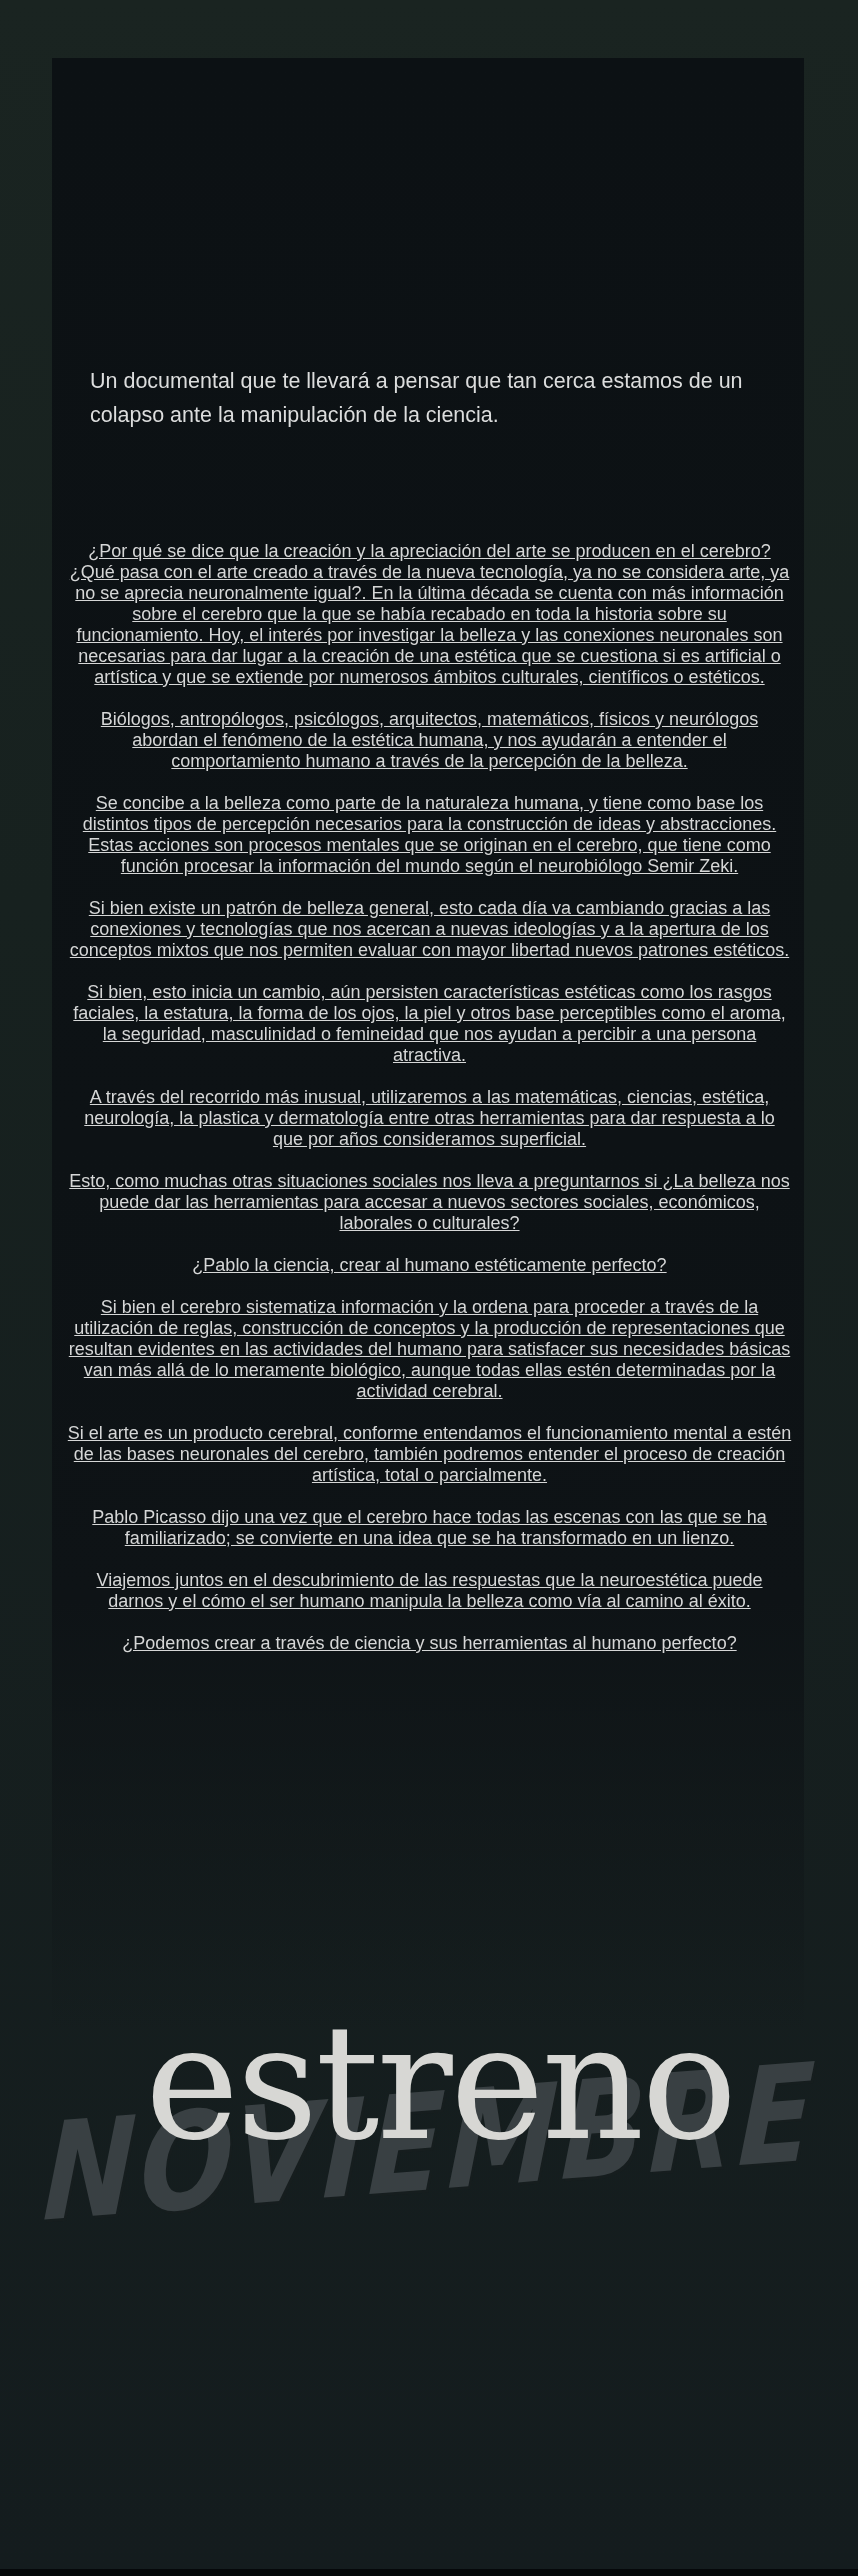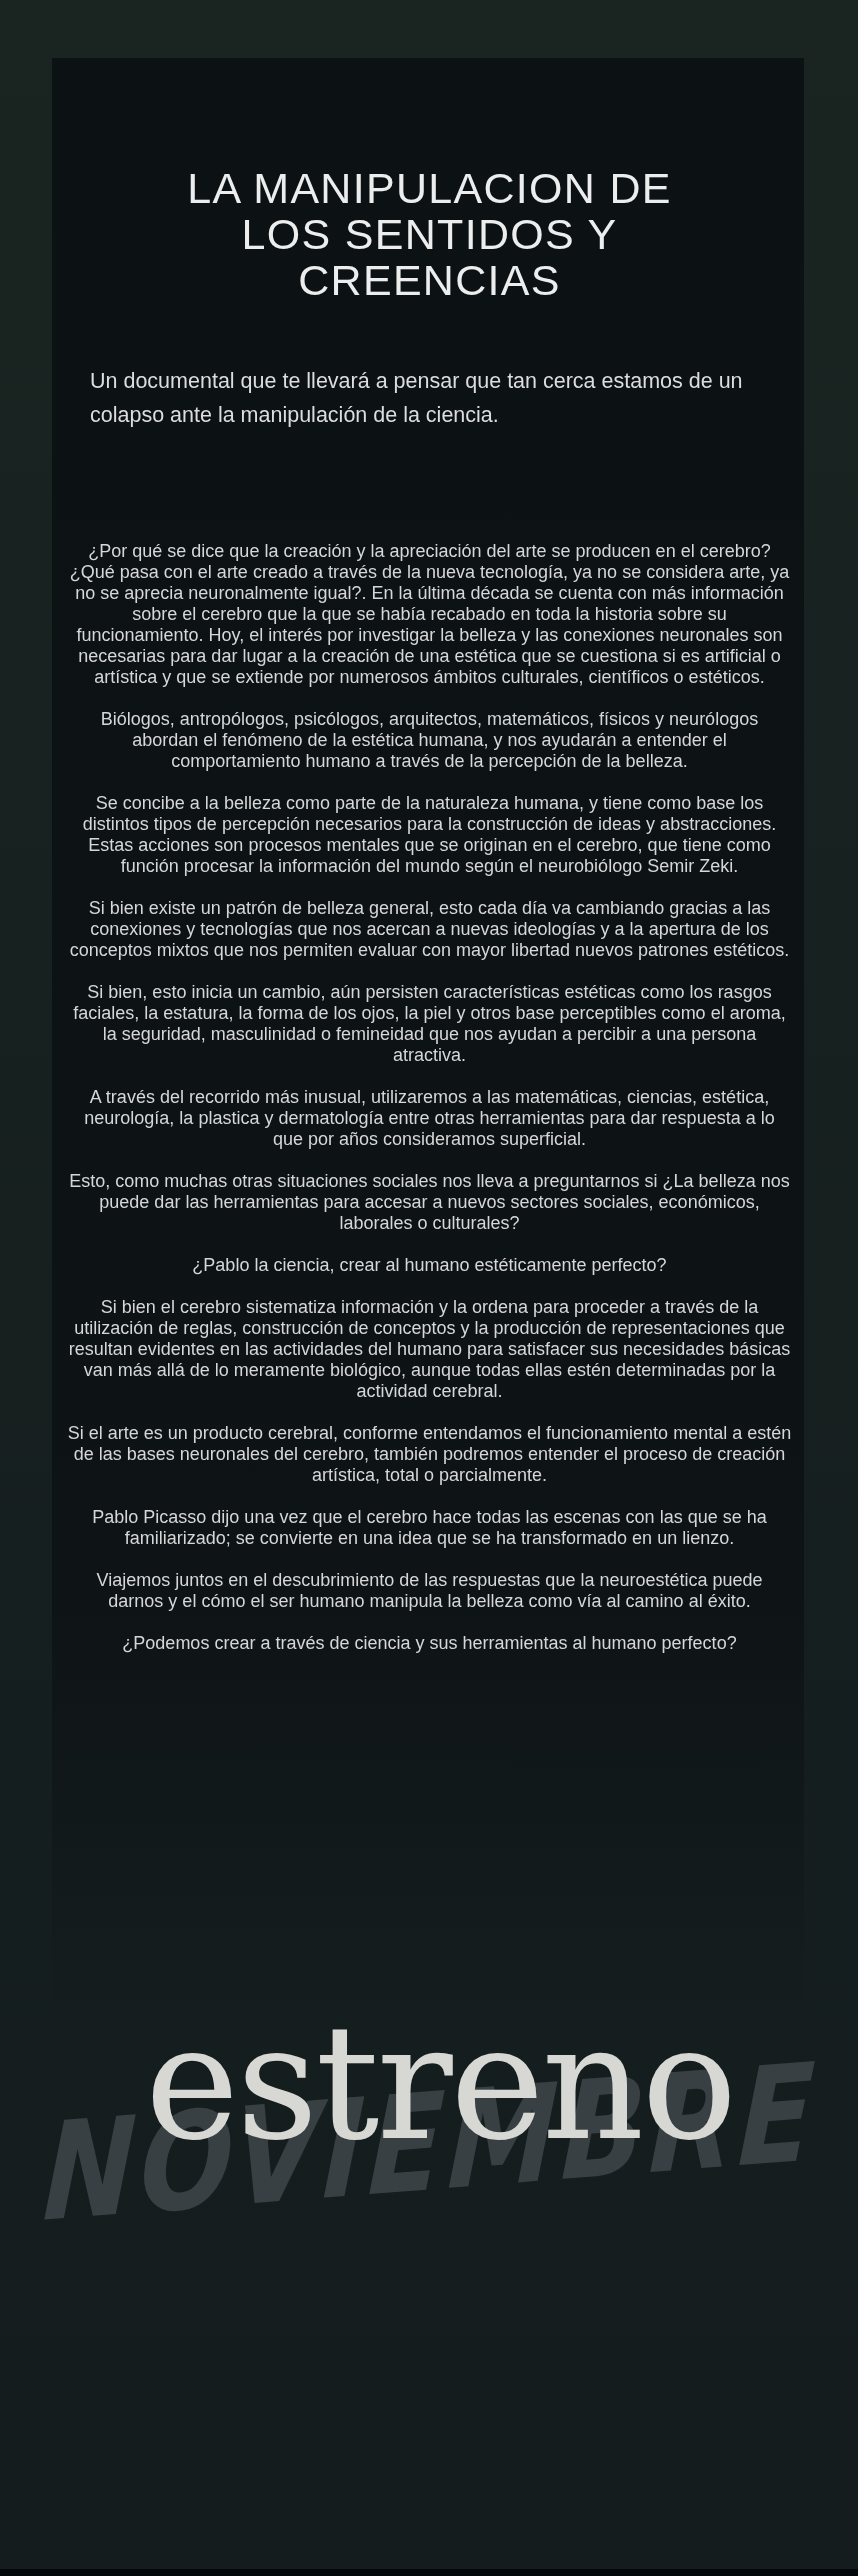--- a/index.html
+++ b/index.html
@@ -71,20 +71,21 @@
     left: 67px;
     width: 725px;
     text-align: center;
     color: #d6d7d7;
     font-size: 18px;
     line-height: 21px;
     font-weight: 400;
   }
   .synopsis p {
     margin: 0 0 21px 0;
+    text-decoration: underline;
   }
   .premiere-month {
     position: absolute;
     top: 2082px;
     left: 0;
     right: 0;
     text-align: center;
     font-family: "DejaVu Sans", sans-serif;
     font-style: italic;
     font-weight: bold;
@@ -114,21 +115,20 @@
     white-space: nowrap;
   }
 </style>
 </head>
 <body>
 
 <div class="canvas">
 
   <div class="panel"></div>
 
-  <h1 class="title">LA MANIPULACION DE LOS SENTIDOS Y CREENCIAS</h1>
 
   <p class="subtitle">Un documental que te llevará a pensar que tan cerca estamos de un colapso  ante la manipulación de la ciencia.</p>
 
   <div class="synopsis" id="synopsis">
       <p>¿Por qué se dice que la creación y la apreciación del arte se producen en el cerebro? ¿Qué pasa con el arte creado a través de la nueva tecnología, ya no se considera arte, ya no se aprecia neuronalmente igual?.  En la última década se cuenta con más información sobre el cerebro que la que se había recabado en toda la historia sobre su funcionamiento. Hoy, el interés por investigar la belleza y las conexiones neuronales son necesarias para dar lugar a la creación de una estética que se cuestiona si es artificial o artística y que se extiende por numerosos ámbitos culturales, científicos o estéticos.</p>
       <p>Biólogos, antropólogos, psicólogos, arquitectos, matemáticos, físicos y neurólogos abordan el fenómeno de la estética humana, y nos ayudarán a entender el comportamiento humano a través de la percepción de la belleza.</p>
       <p>Se concibe a la belleza como parte de la naturaleza humana, y tiene como base los distintos tipos de percepción necesarios para la construcción de ideas y abstracciones. Estas acciones son procesos mentales que se originan en el cerebro, que tiene como función procesar la información del mundo según el neurobiólogo Semir Zeki.</p>
       <p>Si bien existe un patrón de belleza general, esto cada día va cambiando gracias a las conexiones y tecnologías que nos acercan a nuevas ideologías y a la apertura de los conceptos mixtos que nos permiten evaluar con mayor libertad nuevos patrones estéticos.</p>
       <p>Si bien, esto inicia un cambio, aún persisten características estéticas como los rasgos faciales, la estatura, la forma de los ojos, la piel y otros base perceptibles como el aroma, la seguridad, masculinidad o femineidad que nos ayudan a percibir a una persona atractiva.</p>
       <p>A través del recorrido más inusual, utilizaremos a las matemáticas, ciencias, estética, neurología, la plastica y dermatología entre otras herramientas para dar respuesta a lo que por años consideramos superficial.</p>

